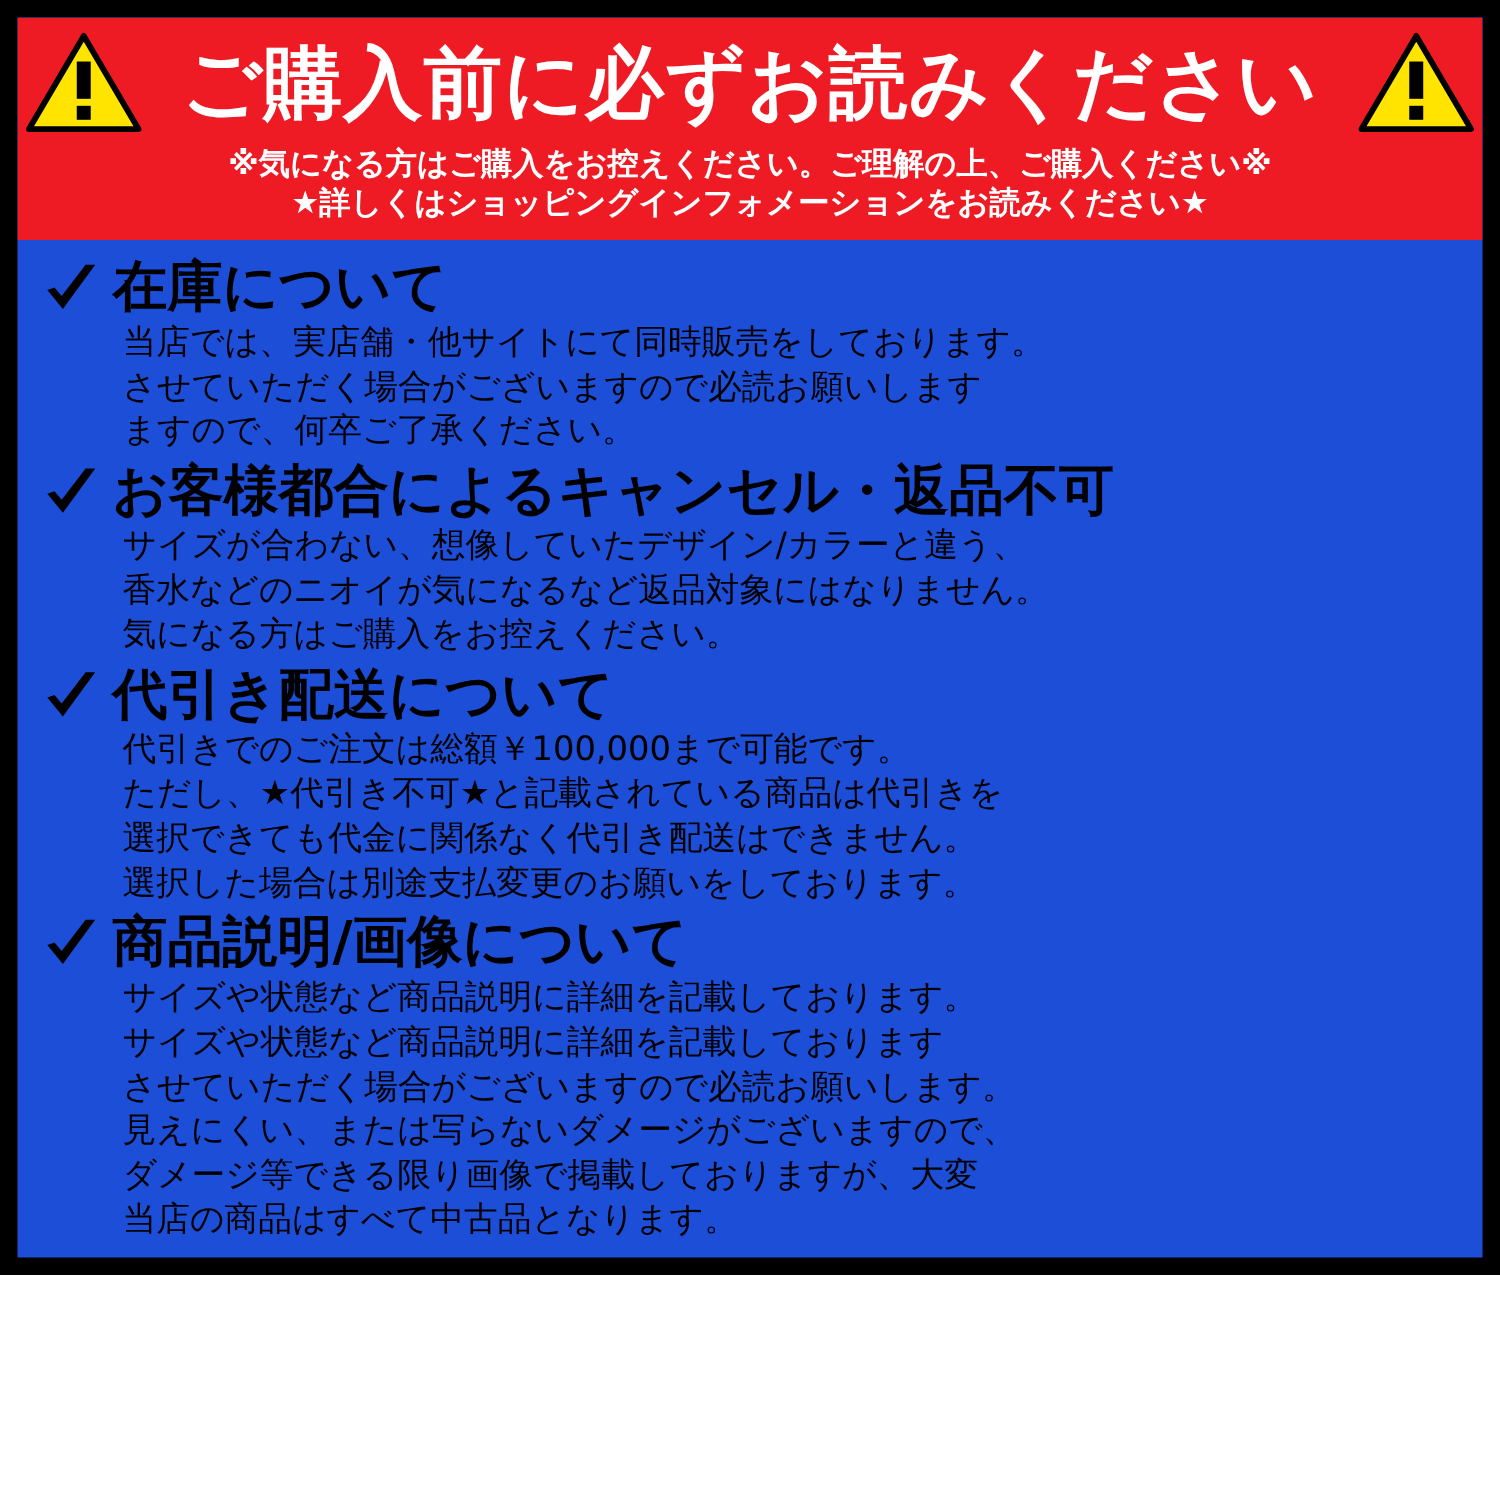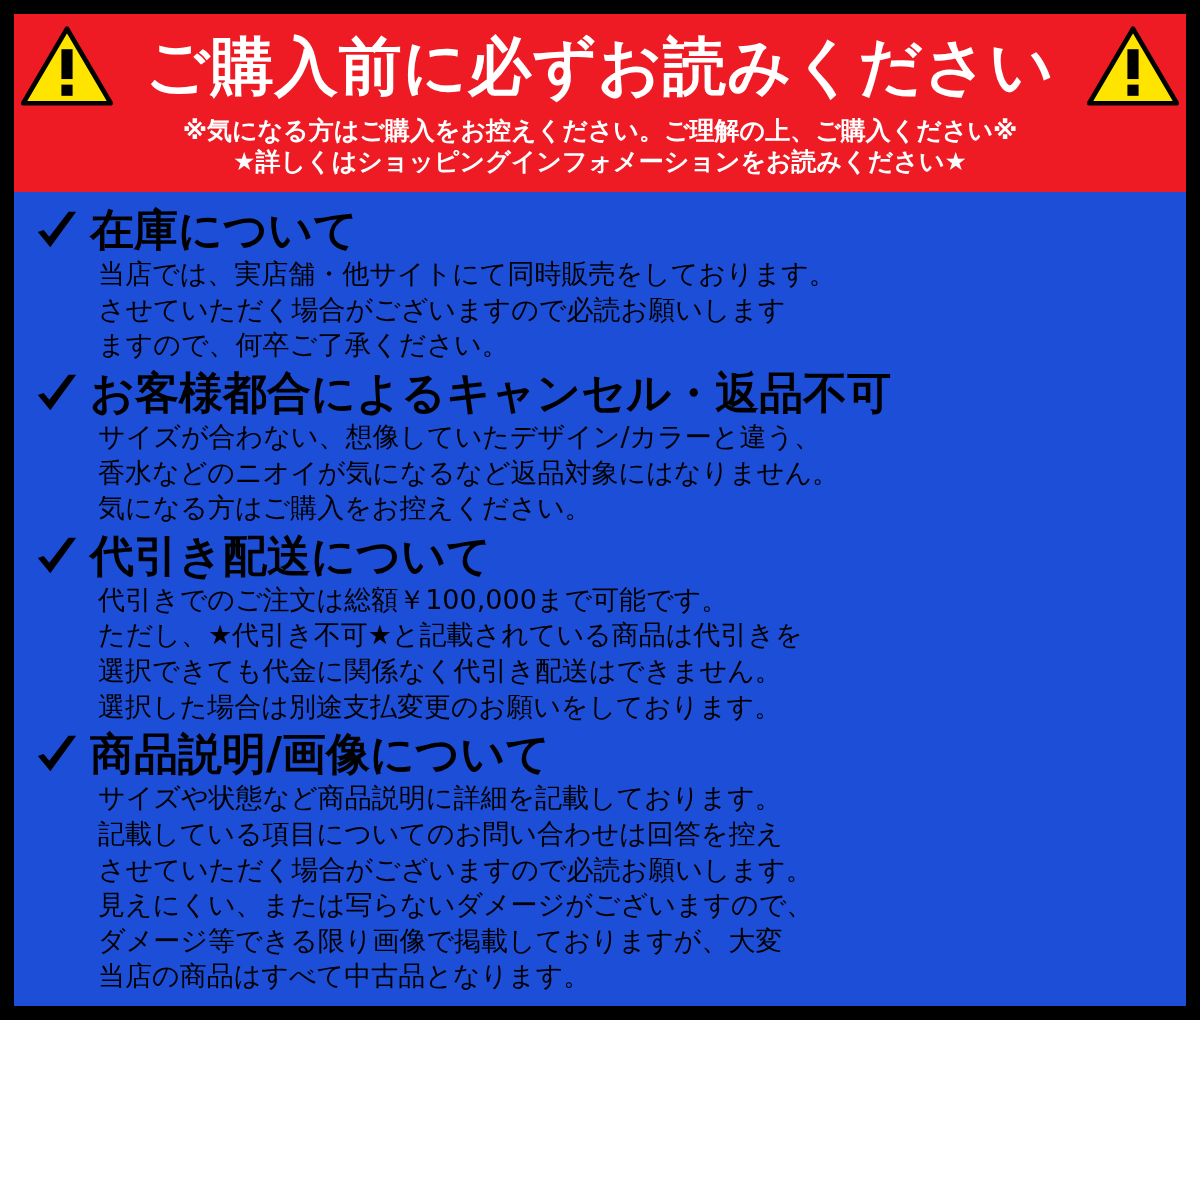--- a/index.html
+++ b/index.html
@@ -177,21 +177,21 @@
 
     <div class="section">
       <div class="sec-head">
         <svg class="check" viewBox="0 0 48 48">
           <path d="M4 25 L17 41 L44 4 L36 4 L16 30 L10 23 Z" fill="#000000"></path>
         </svg>
         <div class="sec-title">商品説明/画像について</div>
       </div>
       <div class="sec-body">
         <div class="sec-line">サイズや状態など商品説明に詳細を記載しております。</div>
-        <div class="sec-line">記載している項目についてのお問い合わせは回答を控え</div>
+        <div class="sec-line">サイズや状態など商品説明に詳細を記載しております</div>
         <div class="sec-line">させていただく場合がございますので必読お願いします。</div>
         <div class="sec-line">見えにくい、または写らないダメージがございますので、</div>
         <div class="sec-line">ダメージ等できる限り画像で掲載しておりますが、大変</div>
         <div class="sec-line">当店の商品はすべて中古品となります。</div>
       </div>
     </div>
 
   </div>
 </div>
 

